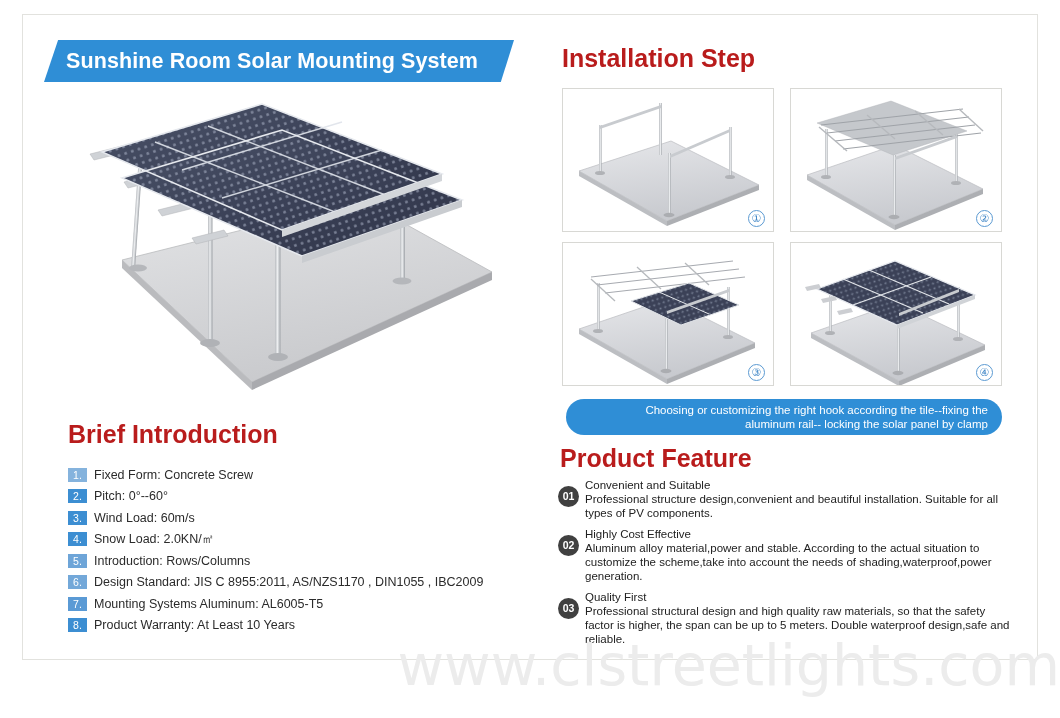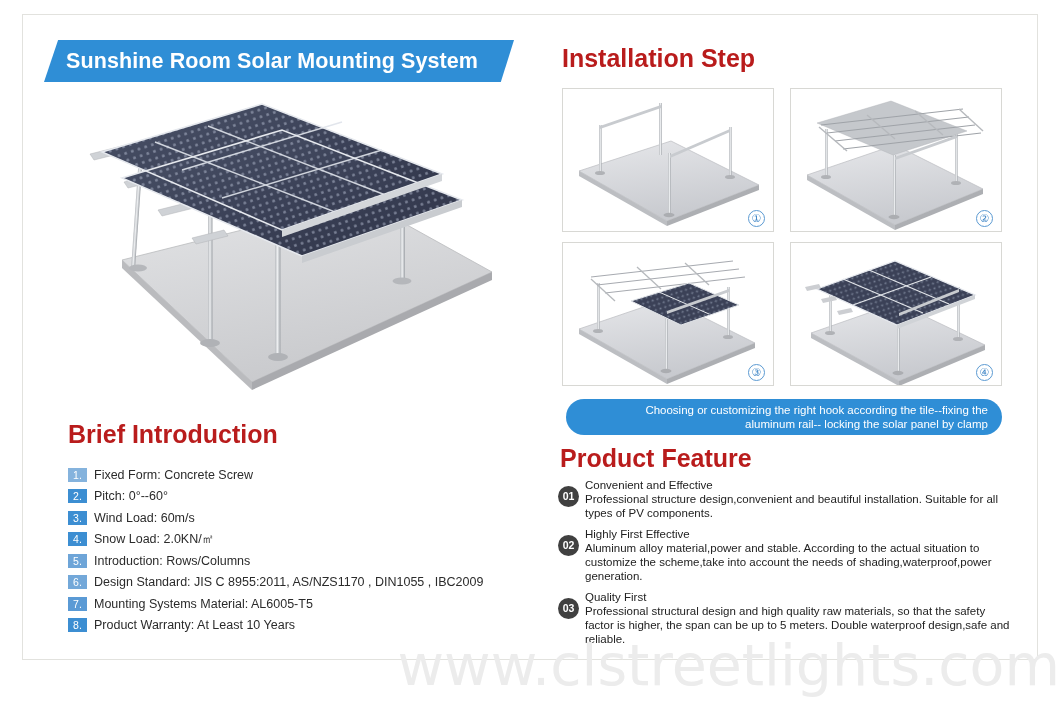--- a/index.html
+++ b/index.html
@@ -259,21 +259,21 @@
     <div class="brief-item">
       <span class="num-badge">5.</span>
       <span class="brief-text">Introduction: Rows/Columns</span>
     </div>
     <div class="brief-item">
       <span class="num-badge">6.</span>
       <span class="brief-text">Design Standard: JIS C 8955:2011, AS/NZS1170 , DIN1055 , IBC2009</span>
     </div>
     <div class="brief-item">
       <span class="num-badge">7.</span>
-      <span class="brief-text">Mounting Systems Material: AL6005-T5</span>
+      <span class="brief-text">Mounting Systems Aluminum: AL6005-T5</span>
     </div>
     <div class="brief-item">
       <span class="num-badge">8.</span>
       <span class="brief-text">Product Warranty: At Least 10 Years</span>
     </div>
   </div>
 
   <div class="h-section" id="install-heading">Installation Step</div>
   <div class="steps">
 
@@ -408,28 +408,28 @@
 
   <div class="instr-banner">
     <span class="txt">Choosing or customizing the right hook according the tile--fixing the aluminum rail-- locking the solar panel by clamp</span>
   </div>
 
   <div class="h-section" id="feature-heading">Product Feature</div>
   <div class="features">
     <div class="feature-item">
       <span class="circ-badge">01</span>
       <div class="feat-body">
-        <div class="feat-title">Convenient and Effective</div>
+        <div class="feat-title">Convenient and Suitable</div>
         <div class="feat-desc">Professional structure design,convenient and beautiful installation. Suitable for all types of PV components.</div>
       </div>
     </div>
     <div class="feature-item">
       <span class="circ-badge">02</span>
       <div class="feat-body">
-        <div class="feat-title">Highly First Effective</div>
+        <div class="feat-title">Highly Cost Effective</div>
         <div class="feat-desc">Aluminum alloy material,power and stable. According to the actual situation to customize the scheme,take into account the needs of shading,waterproof,power generation.</div>
       </div>
     </div>
     <div class="feature-item">
       <span class="circ-badge">03</span>
       <div class="feat-body">
         <div class="feat-title">Quality First</div>
         <div class="feat-desc">Professional structural design and high quality raw materials, so that the safety factor is higher, the span can be up to 5 meters. Double waterproof design,safe and reliable.</div>
       </div>
     </div>

